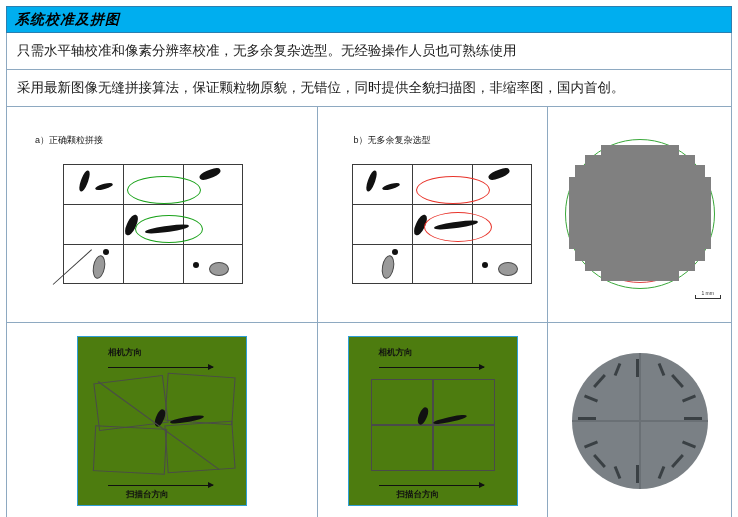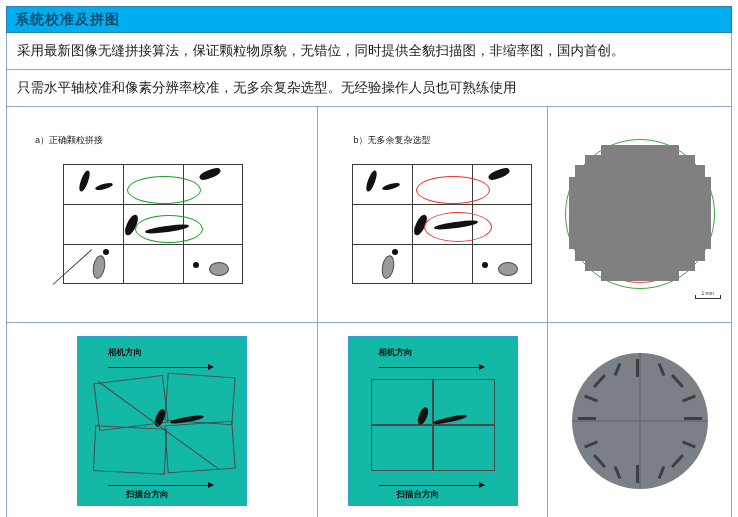--- a/index.html
+++ b/index.html
@@ -33,24 +33,25 @@
   .title-row {
     background: #00aeef;
     height: 26px;
   }
   .title-cell {
     border: 1px solid #2b7fb0;
     padding: 3px 8px;
     vertical-align: middle;
   }
   .title-text {
-    color: #0c4a6e;
+    color: #000000;
     font-size: 14px;
     font-weight: bold;
     letter-spacing: 1px;
+    font-style: italic;
   }
 
   
   .text-cell {
     border: 1px solid #8ea9c1;
     padding: 7px 10px 7px 10px;
     vertical-align: middle;
   }
   .body-text {
     font-size: 13.5px;
@@ -199,21 +200,21 @@
   }
   .cross-v, .cross-h {
     position: absolute;
     background: #6a7075;
   }
 
   
   .bluebox {
     position: relative;
     border: 1px solid #2f9fd6;
-    background: #14b8a6;
+    background: #4d7c0f;
     box-sizing: border-box;
   }
   .dlabel {
     position: absolute;
     font-size: 8.5px;
     font-weight: bold;
     color: #111;
     white-space: nowrap;
   }
   .arrow {
@@ -251,27 +252,27 @@
 
     <tbody>
         <tr class="title-row">
       <td class="title-cell" colspan="3">
         <span class="title-text">系统校准及拼图</span>
       </td>
     </tr>
 
     <tr>
       <td class="text-cell" colspan="3">
-        <span class="body-text">采用最新图像无缝拼接算法，保证颗粒物原貌，无错位，同时提供全貌扫描图，非缩率图，国内首创。</span>
+        <span class="body-text">只需水平轴校准和像素分辨率校准，无多余复杂选型。无经验操作人员也可熟练使用</span>
       </td>
     </tr>
 
     <tr>
       <td class="text-cell" colspan="3">
-        <span class="body-text">只需水平轴校准和像素分辨率校准，无多余复杂选型。无经验操作人员也可熟练使用</span>
+        <span class="body-text">采用最新图像无缝拼接算法，保证颗粒物原貌，无错位，同时提供全貌扫描图，非缩率图，国内首创。</span>
       </td>
     </tr>
 
     <tr style="height:216px;">
 
       <td class="fig-cell cell-left">
         <div class="fig-wrap">
           <div class="canvas" style="width:290px;height:185px;">
 
             <div class="cap" style="position:absolute;left:18px;top:12px;">a）正确颗粒拼接</div>

